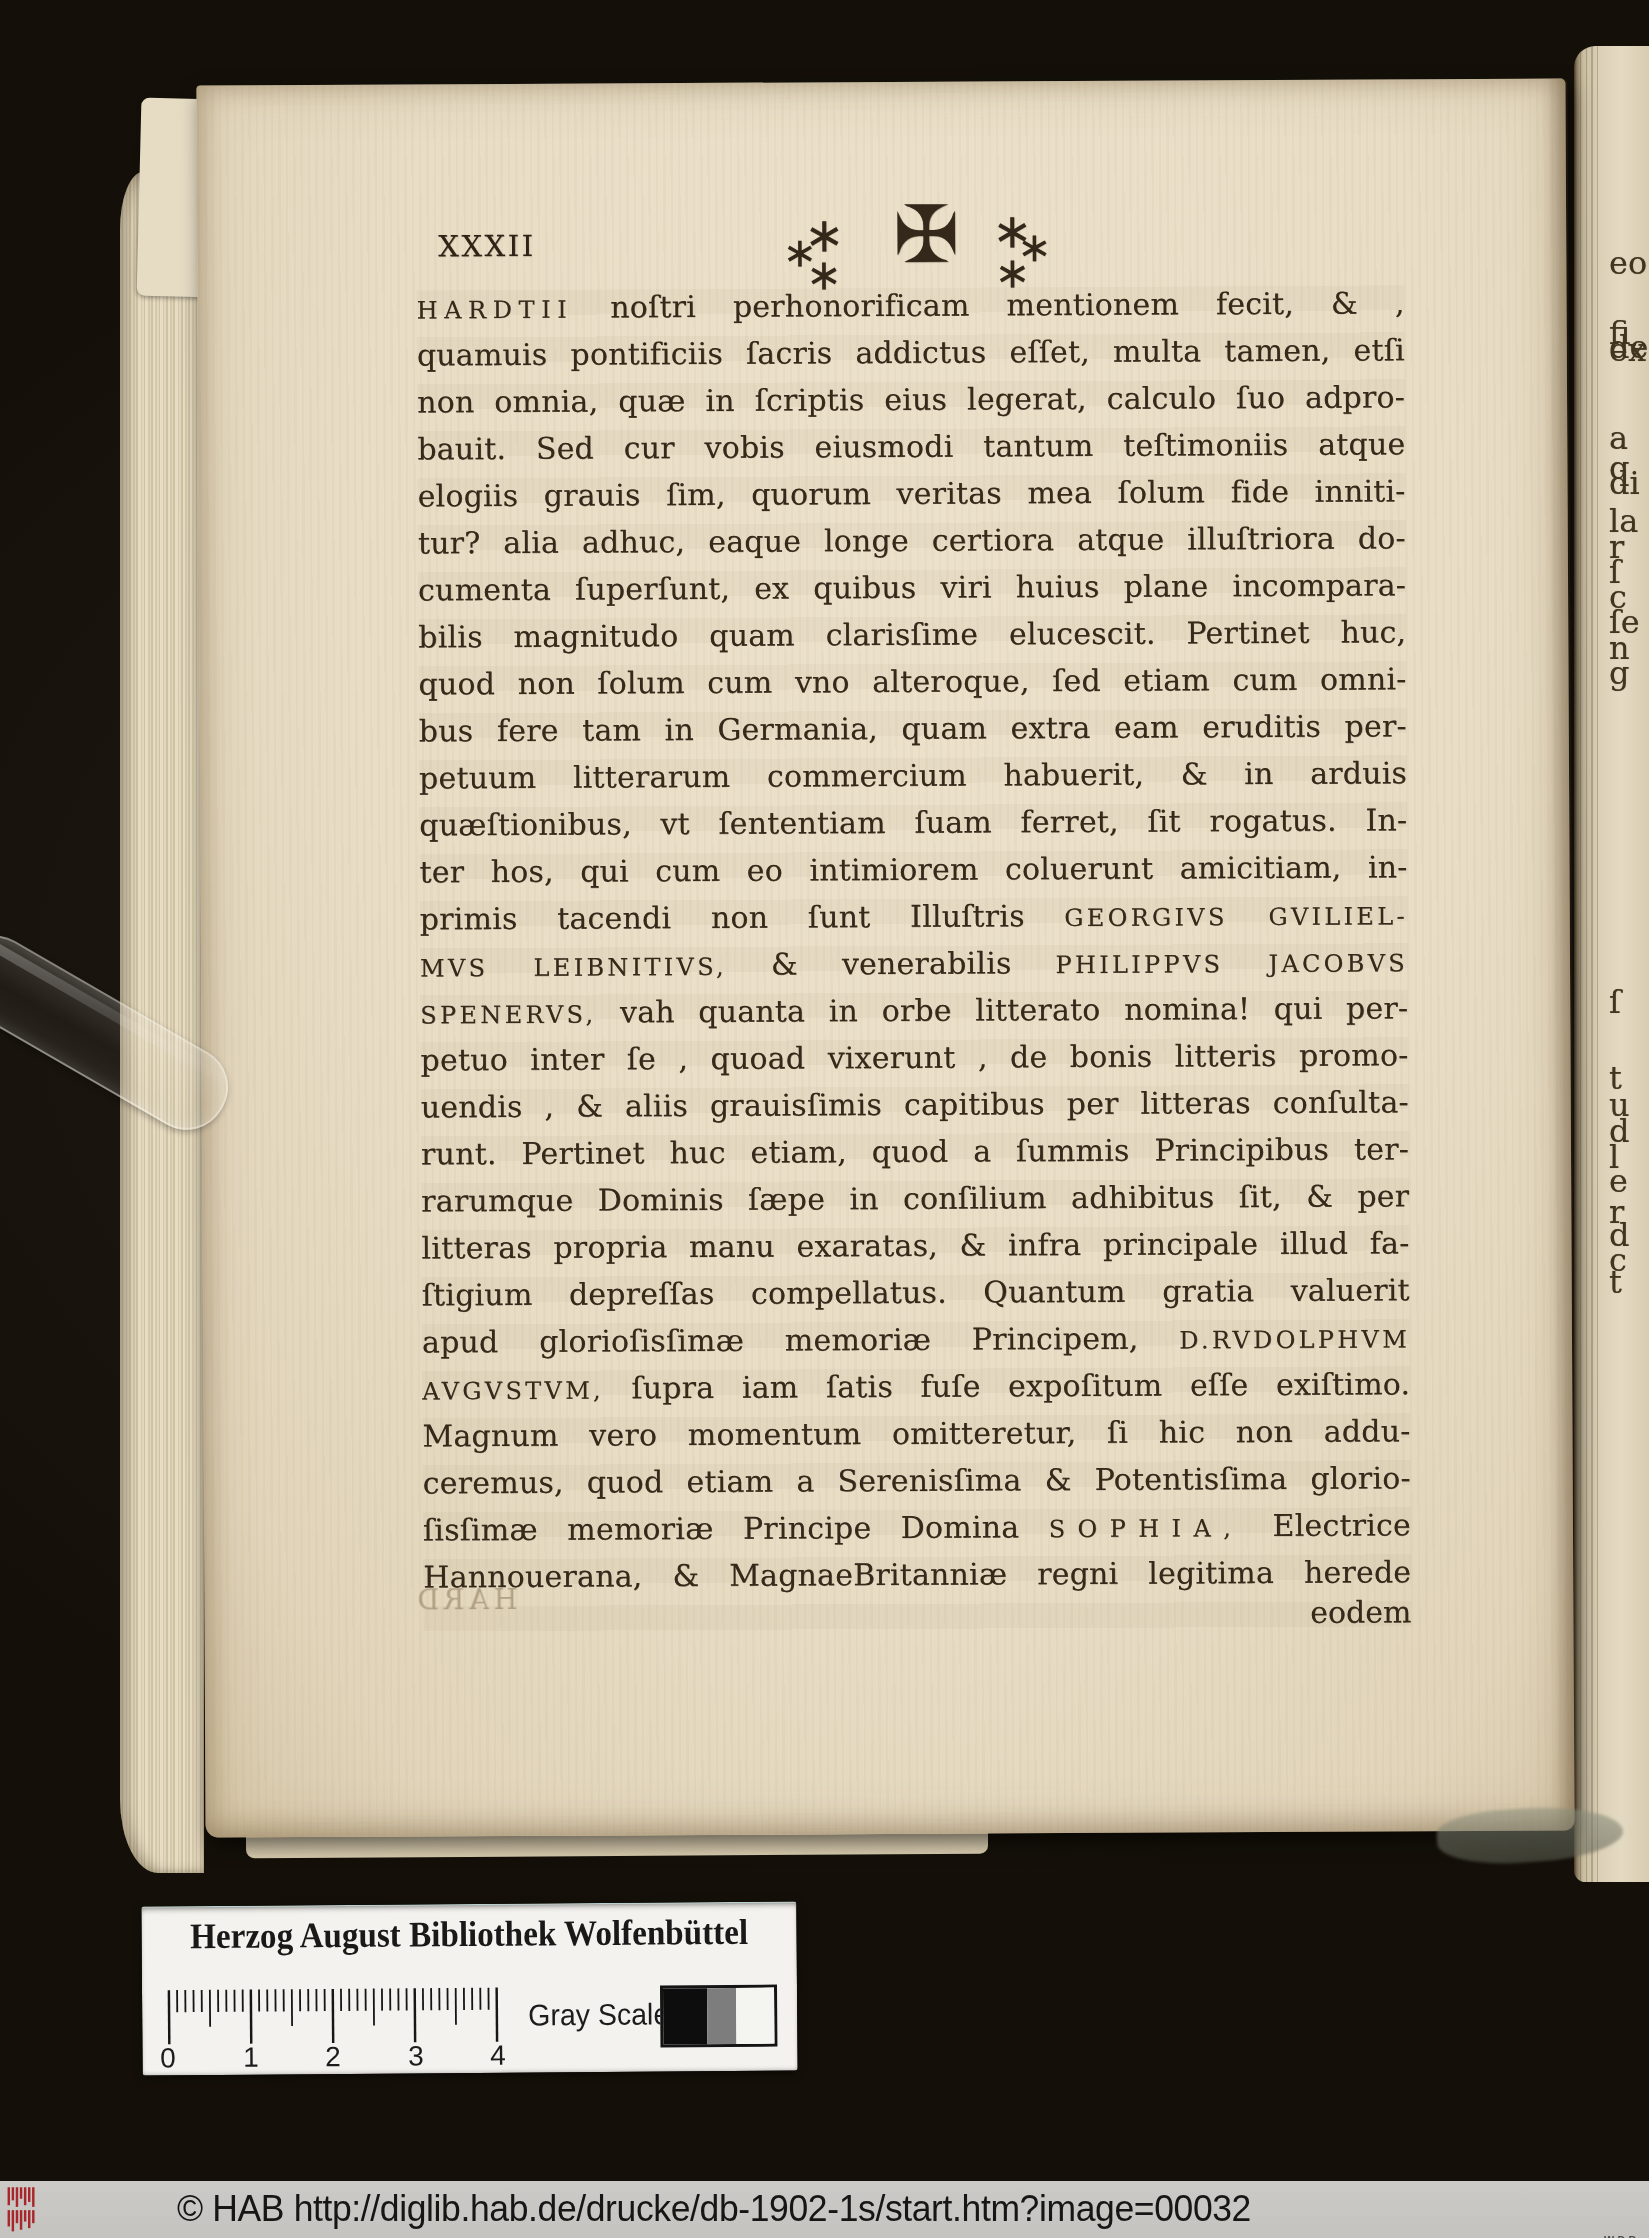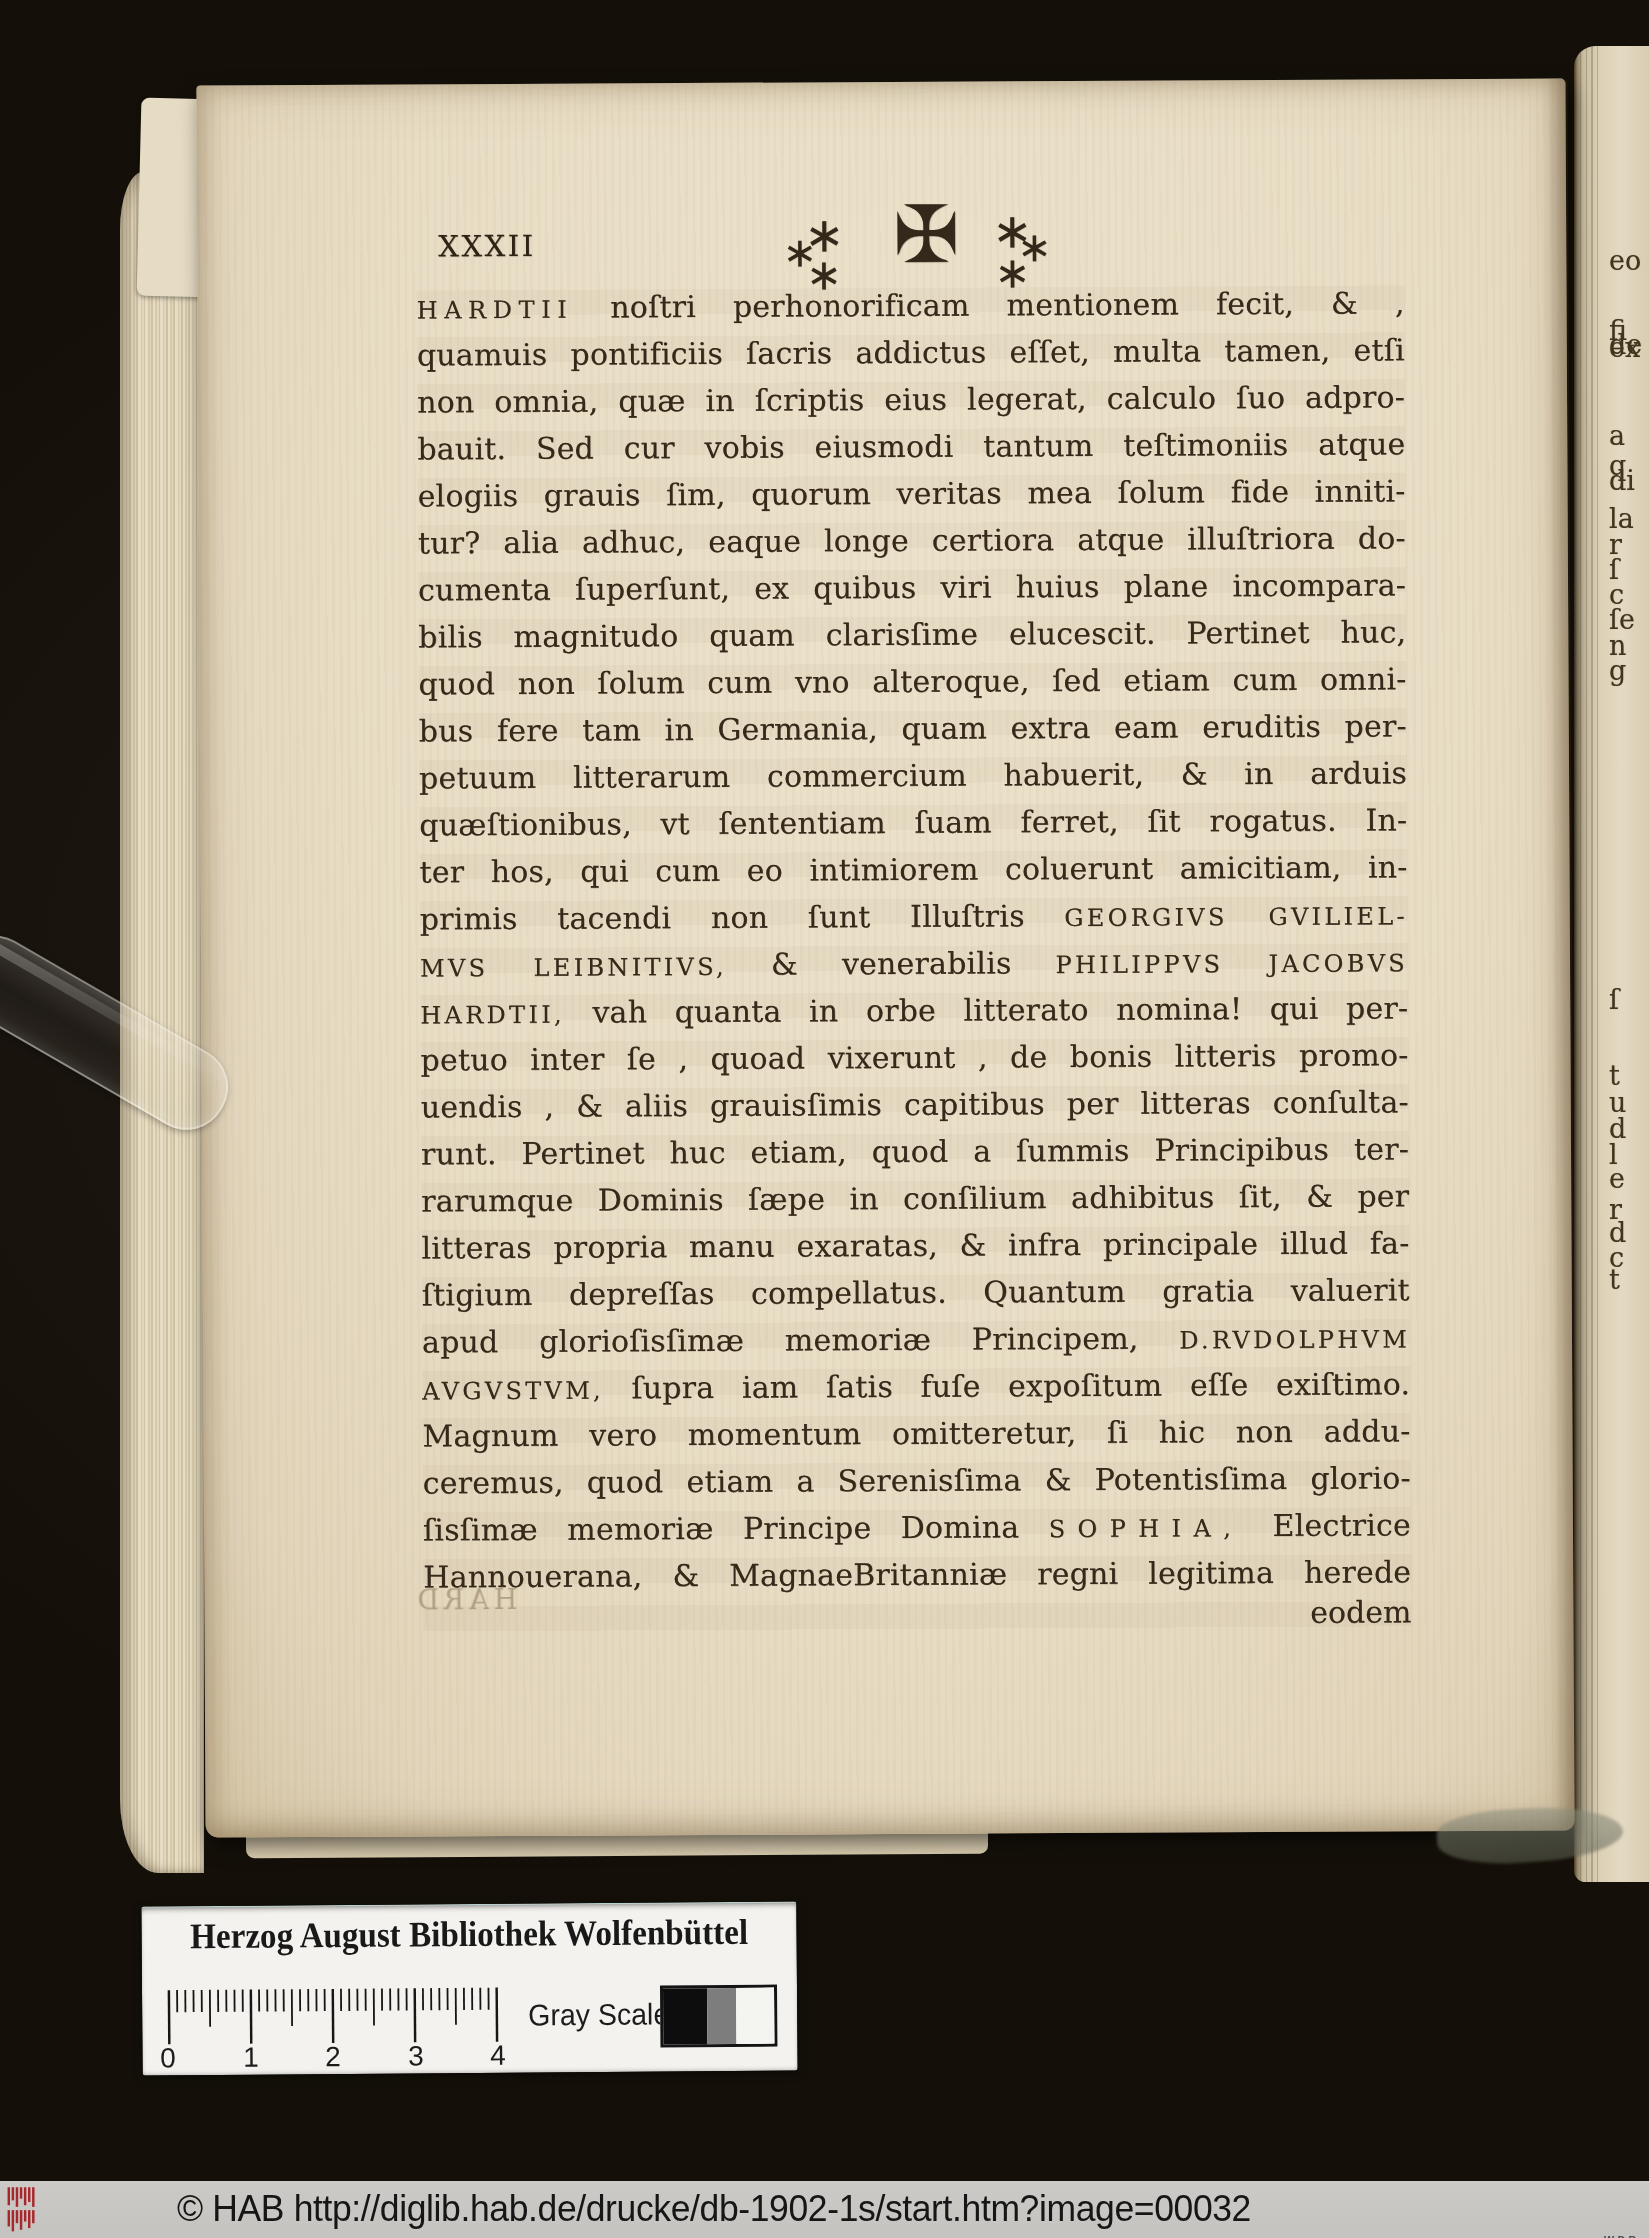--- a/index.html
+++ b/index.html
@@ -7,21 +7,21 @@
         background:radial-gradient(1237px 907px at 54% 44%, #262019 0%, #1b1510 55%, #141009 100%);
         font-family:"DejaVu Serif","Liberation Serif",serif;}
 
   
   .fore-edge{position:absolute;left:1574px;top:46px;width:76px;height:1836px;z-index:3;
      background:linear-gradient(90deg,#493b29 0%,#8d7f63 4%,#c9bda1 12%,#dcd1b7 34%,#e4dac2 62%,#d8ccb1 100%);
      border-radius:21.4px 0 0 11.5px;}
   .fore-edge::before{content:"";position:absolute;left:0;top:0;bottom:0;width:28px;
      background:repeating-linear-gradient(90deg,rgba(86,66,41,.28) 0 1.2px,rgba(0,0,0,0) 1.2px 5.8px);
      border-radius:21.4px 0 0 11.5px;}
-  .fore-edge .fel{position:absolute;left:35px;font-size:27px;color:#42341f;line-height:1;
+  .fore-edge .fel{position:absolute;left:35px;font-size:32px;color:#42341f;line-height:1;
      text-shadow:0 0 0.8px rgba(66,52,31,.5);}
 
   
   .page-stack{position:absolute;left:120px;top:172px;width:84px;height:1701px;z-index:6;
      background:repeating-linear-gradient(90deg,#e2d7bd 0 1.6px,#cfc2a4 1.6px 3.3px,#e7ddc4 3.3px 5.8px,#d6c9ab 5.8px 7.4px);
      border-radius:23px 0 0 38px / 58px 0 0 74px;
      box-shadow:inset 8.2px 0 11.5px rgba(60,45,25,.35), inset -5px 0 6.6px rgba(60,45,25,.18);}
   .under-page-top{position:absolute;left:139px;top:102px;width:363px;height:198px;z-index:7;
      background:#e6dcc4;border-radius:8.2px;transform:rotate(1.4deg);
      box-shadow:0 1.6px 5px rgba(0,0,0,.4);}
@@ -171,21 +171,21 @@
         <div class="tl"><span>tur?  alia adhuc, eaque longe certiora atque illuſtriora do-</span></div>
         <div class="tl"><span>cumenta ſuperſunt, ex quibus viri huius plane incompara-</span></div>
         <div class="tl"><span>bilis magnitudo quam clarisſime elucescit.  Pertinet huc,</span></div>
         <div class="tl"><span>quod non ſolum cum vno alteroque, ſed etiam cum omni-</span></div>
         <div class="tl"><span>bus fere tam in Germania, quam extra eam eruditis per-</span></div>
         <div class="tl"><span>petuum litterarum commercium habuerit, &amp; in arduis</span></div>
         <div class="tl"><span>quæſtionibus, vt ſententiam ſuam ferret, ſit rogatus.  In-</span></div>
         <div class="tl"><span>ter hos, qui cum eo intimiorem coluerunt amicitiam, in-</span></div>
         <div class="tl"><span>primis tacendi non ſunt Illuſtris </span><span class="sc">GEORGIVS GVILIEL-</span></div>
         <div class="tl"><span class="sc">MVS LEIBNITIVS,</span><span> &amp; venerabilis </span><span class="sc">PHILIPPVS JACOBVS</span></div>
-        <div class="tl"><span class="sc">HARDTII,</span><span> vah quanta in orbe litterato nomina! qui per-</span></div>
+        <div class="tl"><span class="sc">SPENERVS,</span><span> vah quanta in orbe litterato nomina! qui per-</span></div>
         <div class="tl"><span>petuo inter ſe , quoad vixerunt , de bonis litteris promo-</span></div>
         <div class="tl"><span>uendis , &amp; aliis grauisſimis capitibus per litteras conſulta-</span></div>
         <div class="tl"><span>runt.  Pertinet huc etiam, quod a ſummis Principibus ter-</span></div>
         <div class="tl"><span>rarumque Dominis ſæpe in conſilium adhibitus ſit, &amp; per</span></div>
         <div class="tl"><span>litteras propria manu exaratas, &amp; infra principale illud fa-</span></div>
         <div class="tl"><span>ſtigium depreſſas compellatus.  Quantum gratia valuerit</span></div>
         <div class="tl"><span>apud glorioſisſimæ memoriæ Principem, </span><span class="sc">D.RVDOLPHVM</span></div>
         <div class="tl"><span class="sc">AVGVSTVM,</span><span> ſupra iam ſatis fuſe expoſitum eſſe exiſtimo.</span></div>
         <div class="tl"><span>Magnum vero momentum omitteretur, ſi hic non addu-</span></div>
         <div class="tl"><span>ceremus, quod etiam a Serenisſima &amp; Potentisſima glorio-</span></div>

